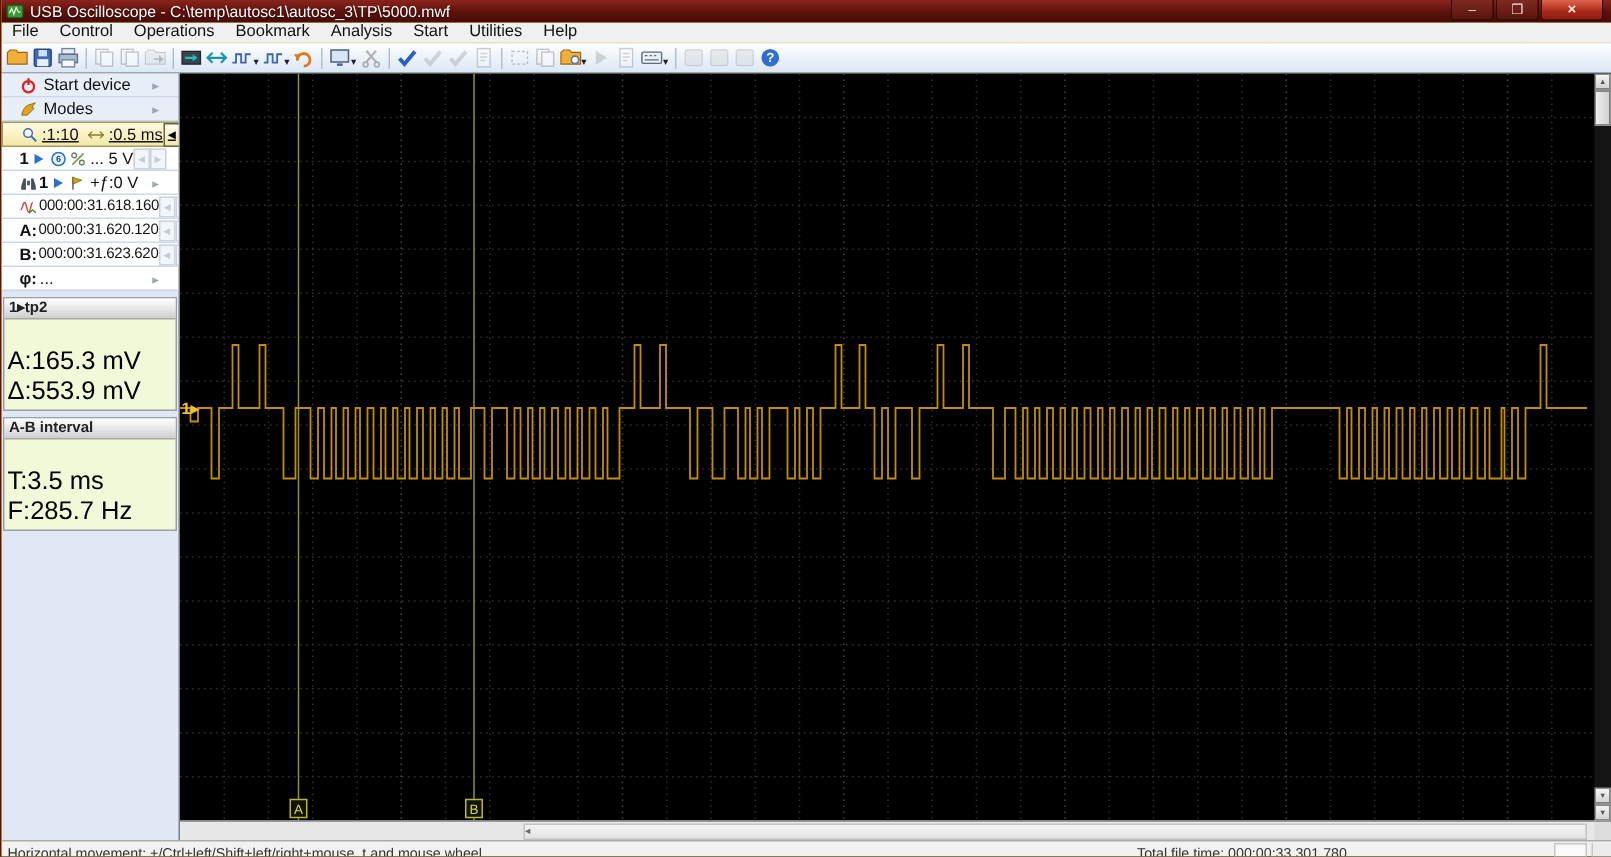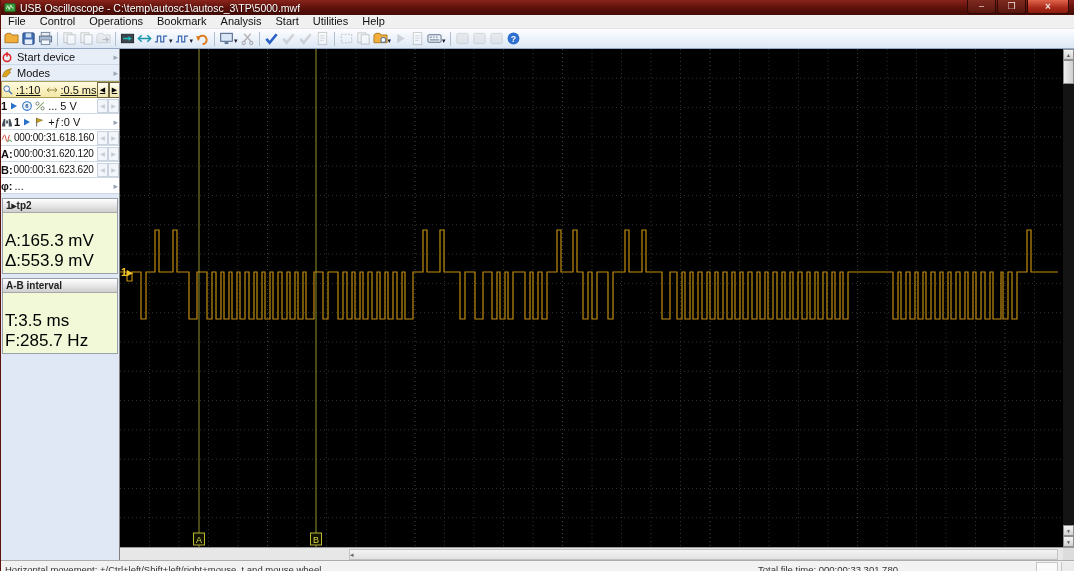--- a/index.html
+++ b/index.html
@@ -28,21 +28,21 @@
       background:linear-gradient(#fdfeff,#dce7f5);border-bottom:1px solid #93a8c2;}
   .tbtn{display:flex;align-items:center;height:17px;padding:0 1px;border-radius:2px;}
   .tbtn svg{width:15px;height:15px;display:block;}
   .tbtn.gray{opacity:.40;filter:grayscale(85%);}
   .dd{font-size:7px;color:#223;margin:4px 0 0 0;}
   .tsep{width:1px;height:14px;background:#b2bfd0;margin:0 3px;flex:0 0 auto;}
   
   .main{display:flex;height:511px;}
   .sidebar{width:119px;flex:0 0 119px;background:#dfe8f4;border-right:1px solid #7f7f7f;
            box-sizing:border-box;overflow:hidden;}
-  .row{display:flex;align-items:center;height:16px;padding:0 0;box-sizing:border-box;
+  .row{display:flex;align-items:center;height:16px;padding:0 12px;box-sizing:border-box;
        border-bottom:1px solid #cdd8e6;font-size:11px;color:#111;background:#fff;}
   .row-plain{background:#e7eef8;}
   .row-zoom{background:linear-gradient(#fffbe0,#f3e8a6);border:1px solid #a89d55;height:17px;text-decoration:underline;}
   .sicon{display:flex;margin-right:1px;flex:0 0 auto;}
   .sicon svg{width:12px;height:12px;display:block;}
   .lbl{margin-left:3px;}
   .val{margin-left:1px;white-space:nowrap;}
   .ch{font-weight:bold;margin-right:1px;}
   .mk{font-weight:bold;margin-right:1px;font-size:11px;}
   .time{font-size:10px;letter-spacing:-0.2px;white-space:nowrap;}

